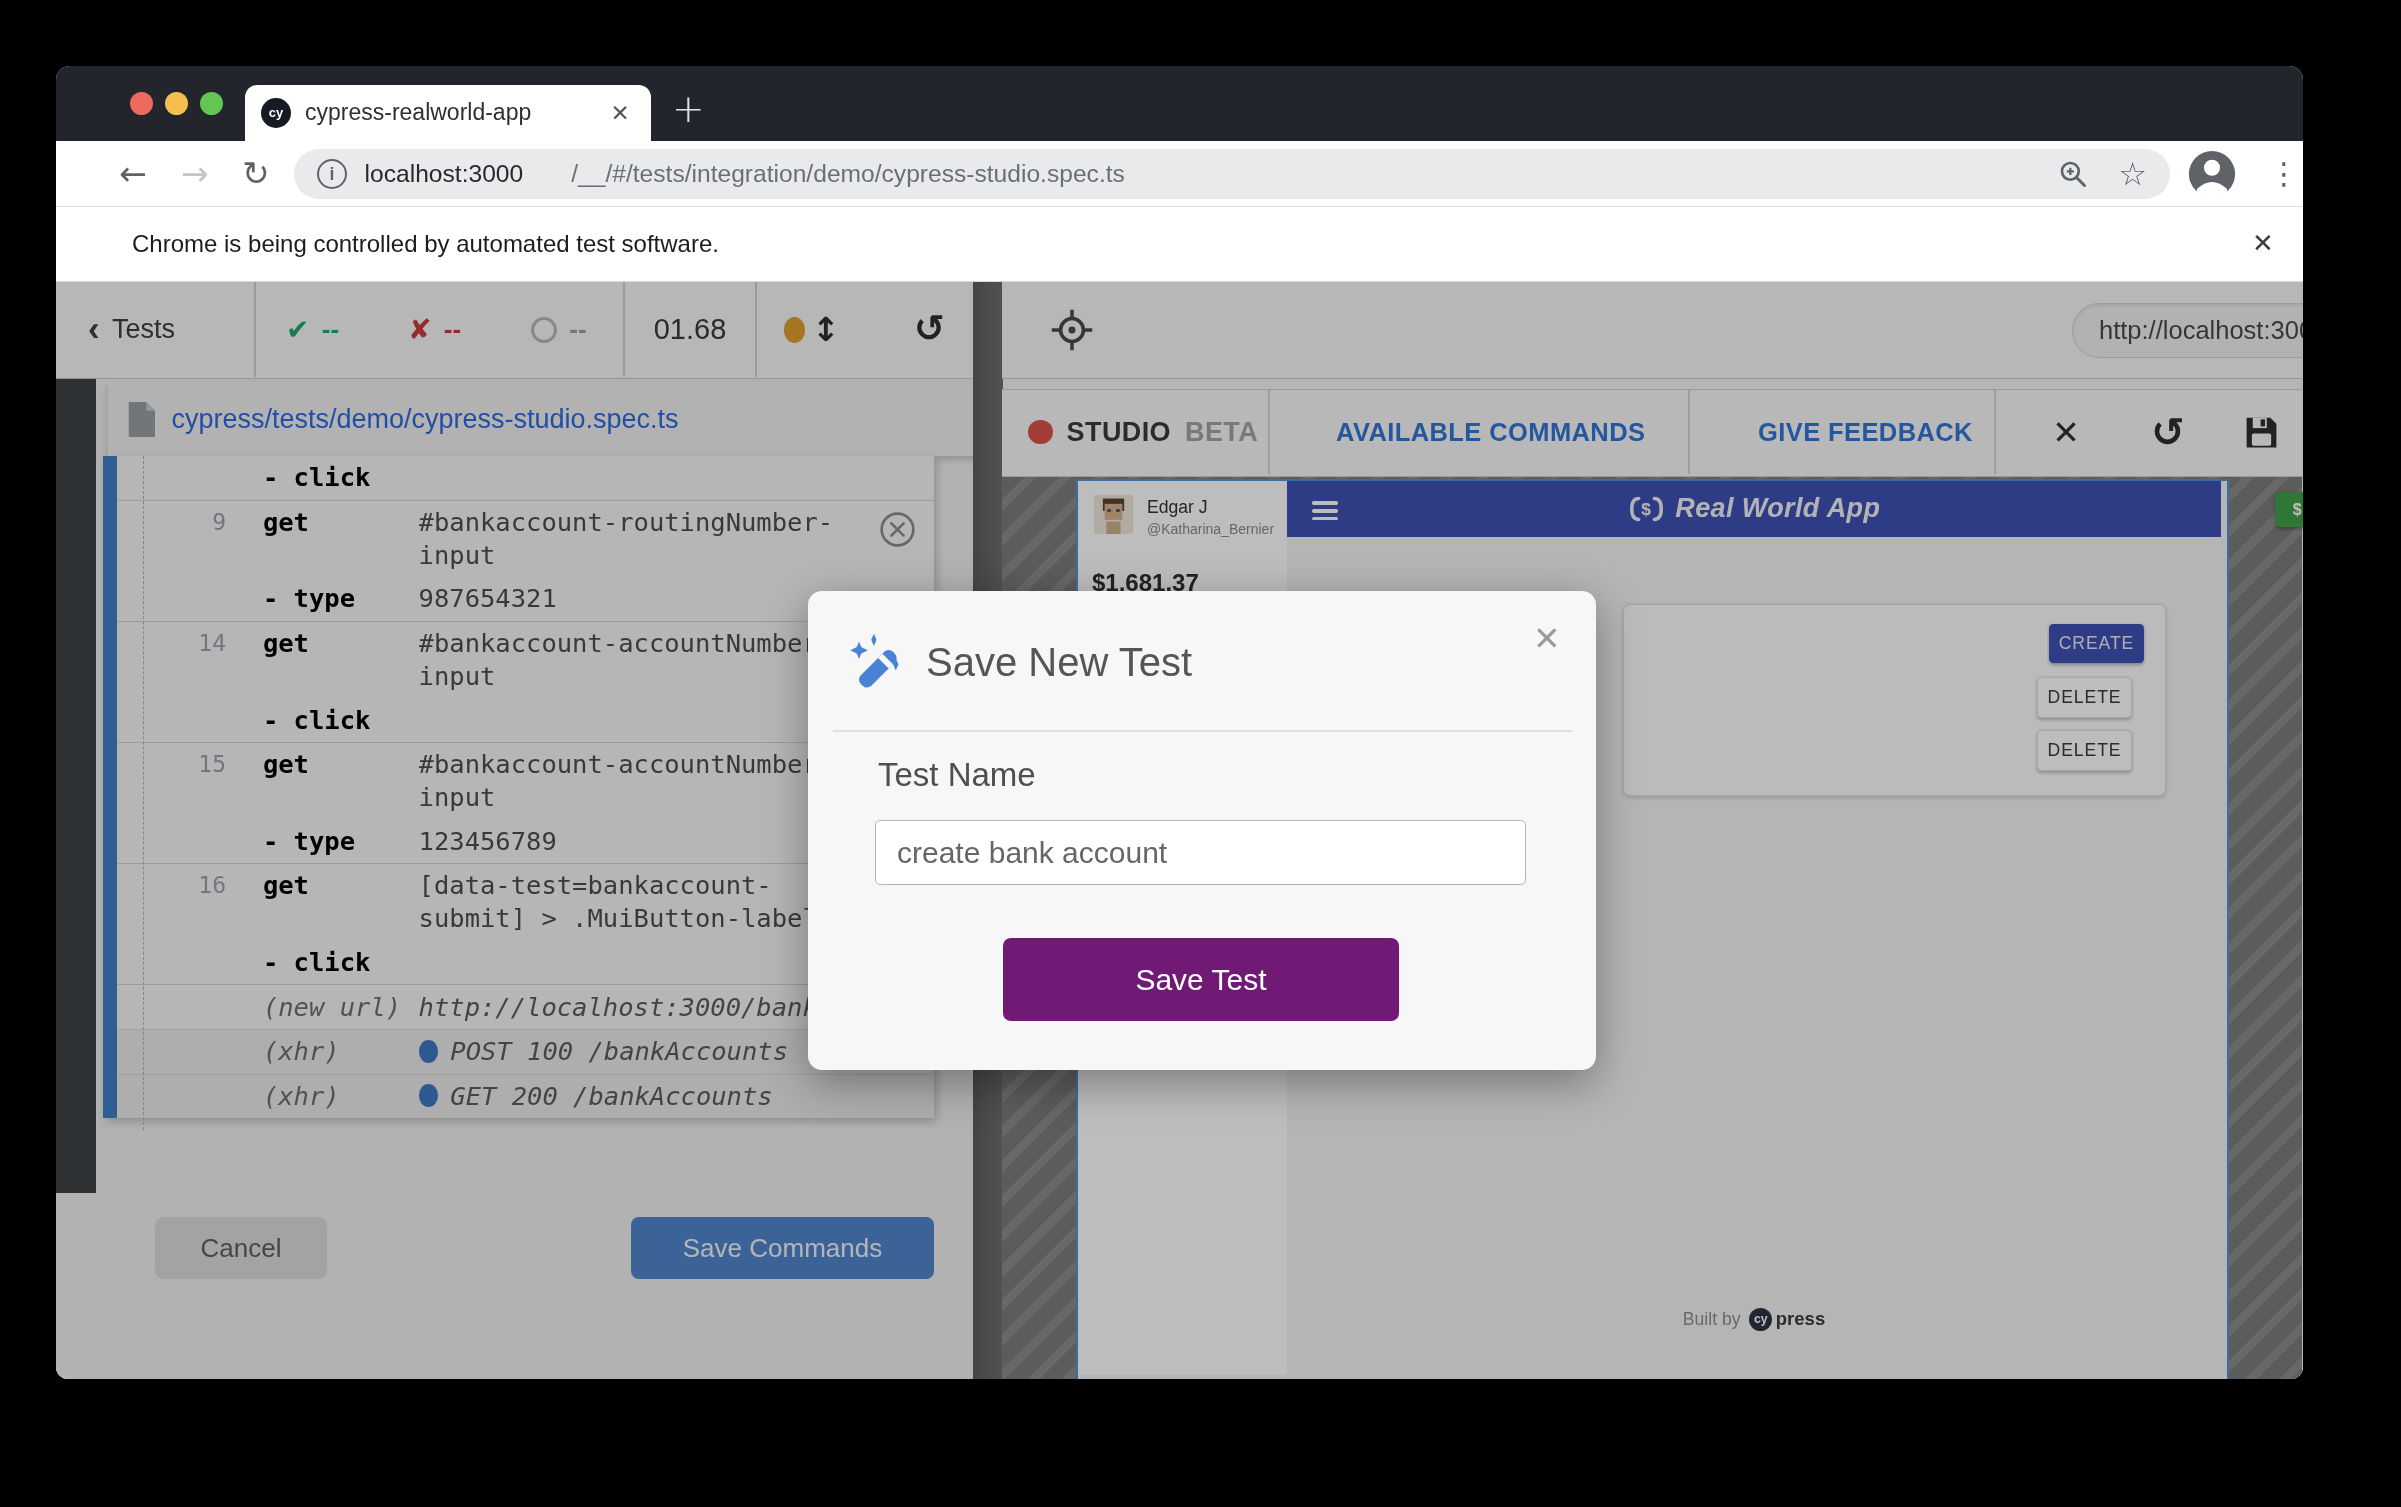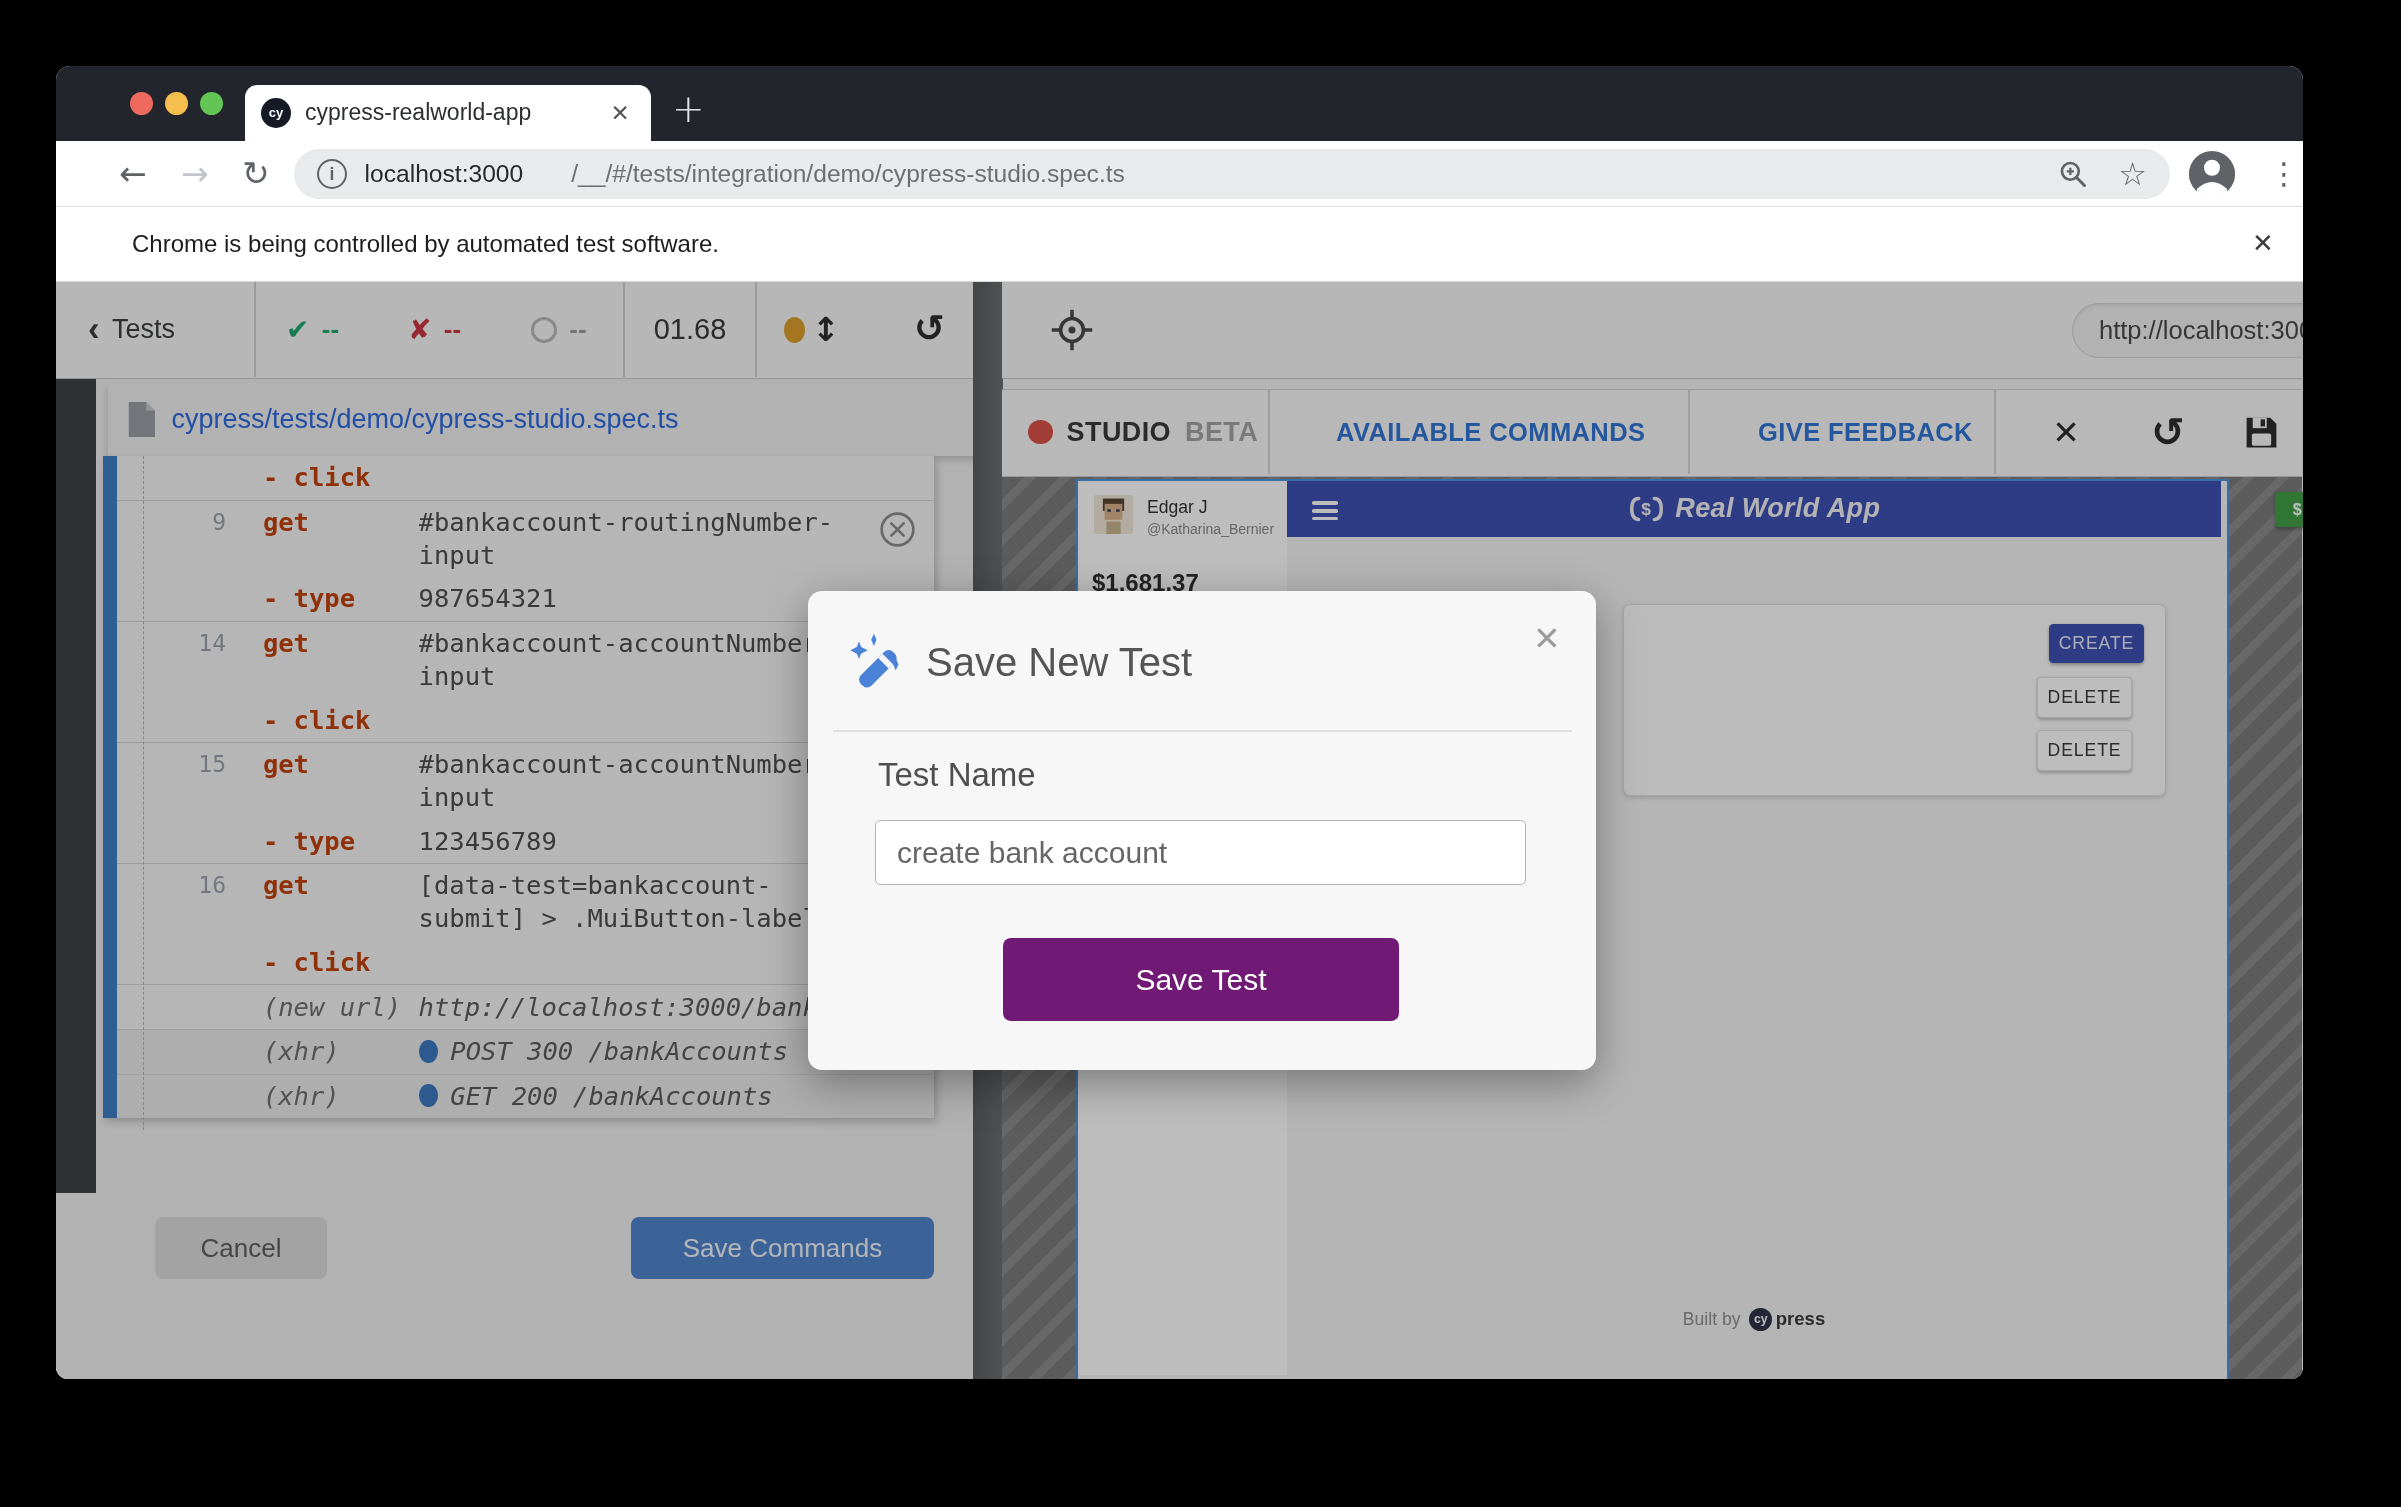--- a/index.html
+++ b/index.html
@@ -66,21 +66,21 @@
   #spec-header{left:40px;top:100px;width:876px;height:74px;background:#f1f1f1;
                box-shadow:0 3.5px 7px rgba(0,0,0,0.18);display:flex;align-items:center;padding:0 0 0 19.4px;box-sizing:border-box;margin-left:12px;}
   #spec-link{margin-left:16px;color:#2e6bdf;font-size:27px;}
 
   #cmds{left:47px;top:174px;width:831px;background:#f6f6f6;border-left:14px solid #3f7fc6;
         box-sizing:border-box;box-shadow:2.6px 3.5px 8.8px rgba(0,0,0,0.22);}
   #cmds-guide{left:87px;top:174px;width:0;height:674px;border-left:1.8px dashed #b4b4b4;}
   .cmd-row{display:flex;align-items:flex-start;padding:5.3px 21px 5.3px 0;position:relative;}
   .cmd-num{flex:0 0 109px;text-align:right;padding-right:24.6px;color:#9aa0ab;
            font:23px/33px "DejaVu Sans Mono",monospace;}
-  .cmd-method{flex:0 0 168px;padding-left:12.3px;box-sizing:border-box;color:#c2410c;font-weight:bold;
+  .cmd-method{flex:0 0 168px;padding-left:12.3px;box-sizing:border-box;color:#000000;font-weight:bold;
            font:bold 25.5px/33px "DejaVu Sans Mono",monospace;}
   .cmd-message{width:440px;color:#4e4e4e;font:25.5px/33px "DejaVu Sans Mono",monospace;
            overflow:hidden;overflow-wrap:normal;}
   .k-parent{border-top:1.8px solid #d3d3d3;}
   .k-child .cmd-method{font-weight:bold;}
   .k-event{border-top:1.8px solid #d3d3d3;}
   .k-event .cmd-method,.k-xhr .cmd-method{font-style:italic;font-weight:normal;color:#6f6f6f;}
   .k-event .cmd-message,.k-xhr .cmd-message{font-style:italic;color:#5c5c5c;}
   .k-xhr{background:#ebebeb;border-top:1.8px solid #d9d9d9;}
   .xhr-dot{display:none;width:19.4px;height:23px;border-radius:50%;background:#3c7ac2;margin-right:12.3px;vertical-align:-2.6px;}
@@ -326,21 +326,21 @@
   <div class="cmd-row k-event">
     <span class="cmd-num"></span>
     <span class="cmd-method">(new url)</span>
     <span class="cmd-message"><span class="msg-text">http://localhost:3000/bankaccounts</span></span>
 
   </div>
 
   <div class="cmd-row k-xhr has-dot">
     <span class="cmd-num"></span>
     <span class="cmd-method">(xhr)</span>
-    <span class="cmd-message"><i class="xhr-dot"></i><span class="msg-text">POST 300 /bankAccounts</span></span>
+    <span class="cmd-message"><i class="xhr-dot"></i><span class="msg-text">POST 100 /bankAccounts</span></span>
 
   </div>
 
   <div class="cmd-row k-xhr has-dot">
     <span class="cmd-num"></span>
     <span class="cmd-method">(xhr)</span>
     <span class="cmd-message"><i class="xhr-dot"></i><span class="msg-text">GET 200 /bankAccounts</span></span>
 
   </div>
 </div>

